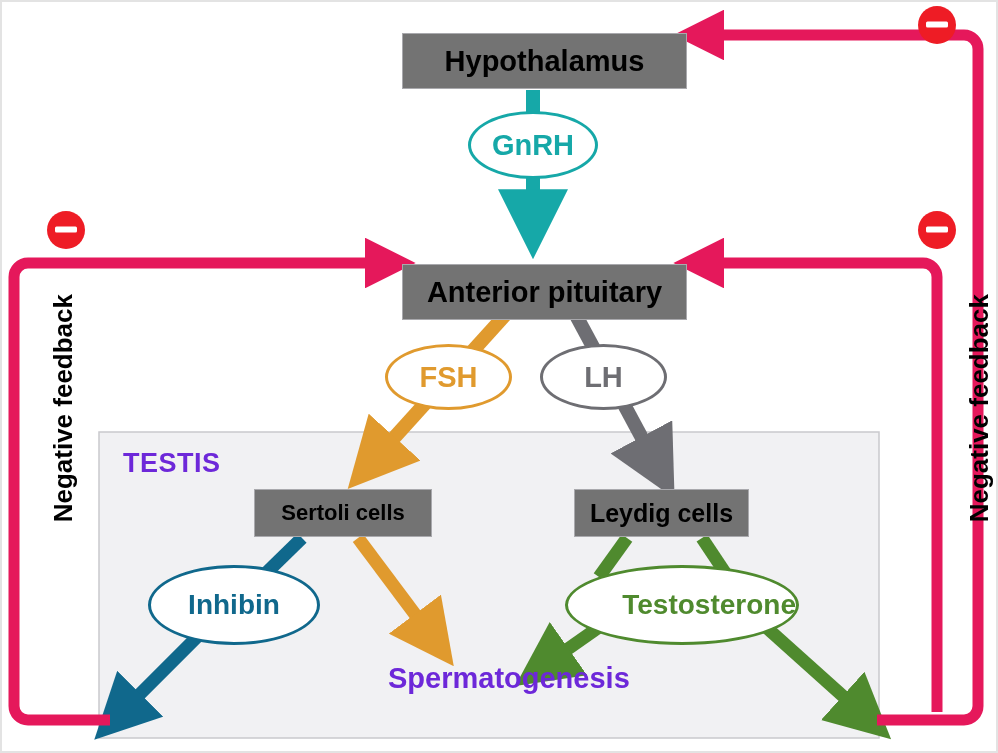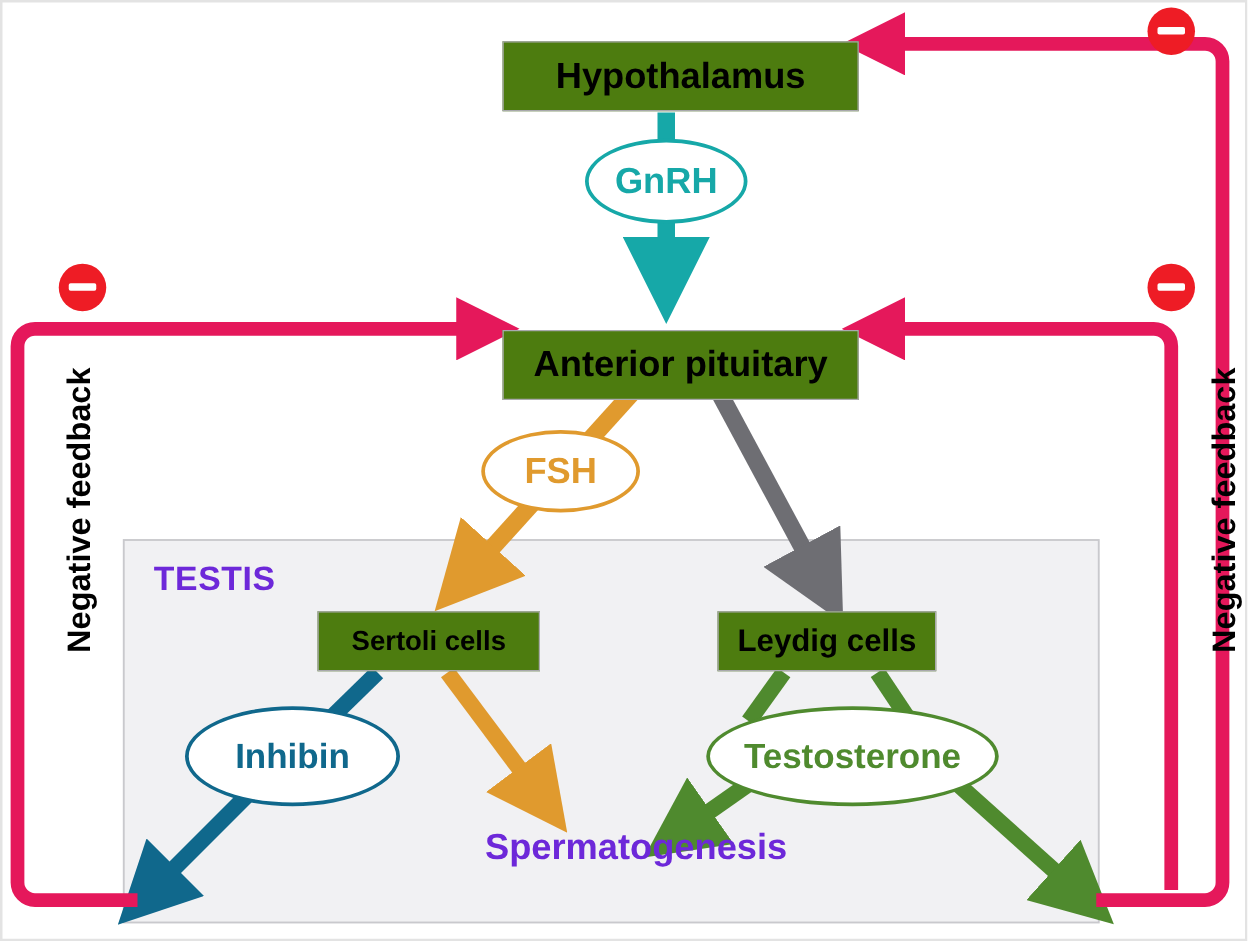--- a/index.html
+++ b/index.html
@@ -12,21 +12,21 @@
     box-sizing:border-box;
     border:2px solid #e3e3e3;
     overflow:hidden;
   }
   #svg-layer{position:absolute;left:0;top:0;width:998px;height:753px;}
 
   .node{
     position:absolute;
     box-sizing:border-box;
     display:flex;align-items:center;justify-content:center;
-    background:#4d7c0f;
+    background:#737373;
     border:1.5px solid #a9a9ad;
     color:#000000;
     font-weight:bold;
     white-space:nowrap;
     z-index:5;
   }
   .ellipse{
     position:absolute;
     box-sizing:border-box;
     display:flex;align-items:center;justify-content:center;
@@ -51,21 +51,21 @@
   
   #hypothalamus{left:400px;top:31px;width:285px;height:56px;font-size:29px;}
   #anterior-pituitary{left:400px;top:234px;width:285px;height:56px;font-size:29px;margin-top:28px;}
   #sertoli{left:252px;top:487px;width:178px;height:48px;font-size:22px;}
   #leydig{left:572px;top:487px;width:175px;height:48px;font-size:25px;}
 
   #gnrh{left:466px;top:109px;width:130px;height:68px;border:3px solid #16a8a8;color:#16a8a8;font-size:29px;align-items:center;}
   #fsh{left:383px;top:342px;width:127px;height:66px;border:3px solid #e09a2e;color:#e09a2e;font-size:29px;text-align:right;}
   #lh{left:538px;top:342px;width:127px;height:66px;border:3px solid #6e6e73;color:#6e6e73;font-size:29px;}
   #inhibin{left:146px;top:563px;width:172px;height:80px;border:3.5px solid #10688c;color:#10688c;font-size:28px;}
-  #testosterone{left:563px;top:563px;width:234px;height:80px;border:3.5px solid #4f8a2e;color:#4f8a2e;font-size:28px;}
+  #testosterone{left:563px;top:563px;width:234px;height:80px;border:3.5px solid #4f8a2e;color:#4f8a2e;font-size:28px;justify-content:flex-end;}
 
   #testis-label{left:121px;top:446px;font-size:27px;letter-spacing:0.5px;}
   #spermatogenesis-label{left:386px;top:660px;font-size:29px;}
 
   #nf-left{left:46px;top:292px;font-size:26px;transform:rotate(-90deg) translate(-100%,0);}
   #nf-right{left:962px;top:292px;font-size:26px;transform:rotate(-90deg) translate(-100%,0);}
 </style>
 </head>
 <body>
 
@@ -151,20 +151,23 @@
   </div>
 
   <div class="ellipse" id="gnrh">
     <span>GnRH</span>
   </div>
 
   <div class="ellipse" id="fsh">
     <span>FSH</span>
   </div>
 
+  <div class="ellipse" id="lh">
+    <span>LH</span>
+  </div>
 
   <div class="ellipse" id="inhibin">
     <span>Inhibin</span>
   </div>
 
   <div class="ellipse" id="testosterone">
     <span>Testosterone</span>
   </div>
 
   <div class="plain-label" id="testis-label">TESTIS</div>

